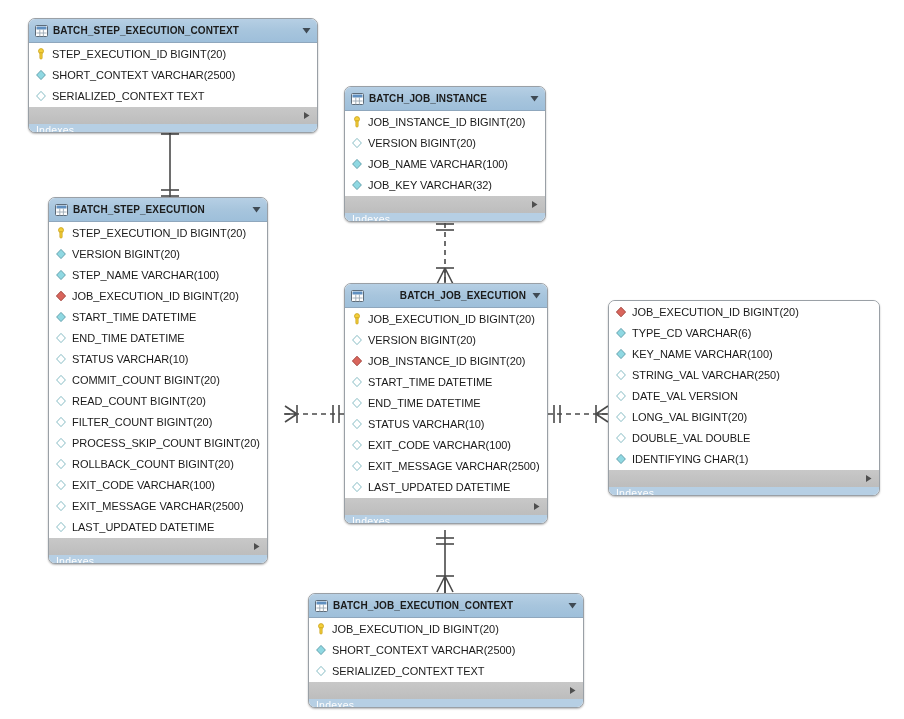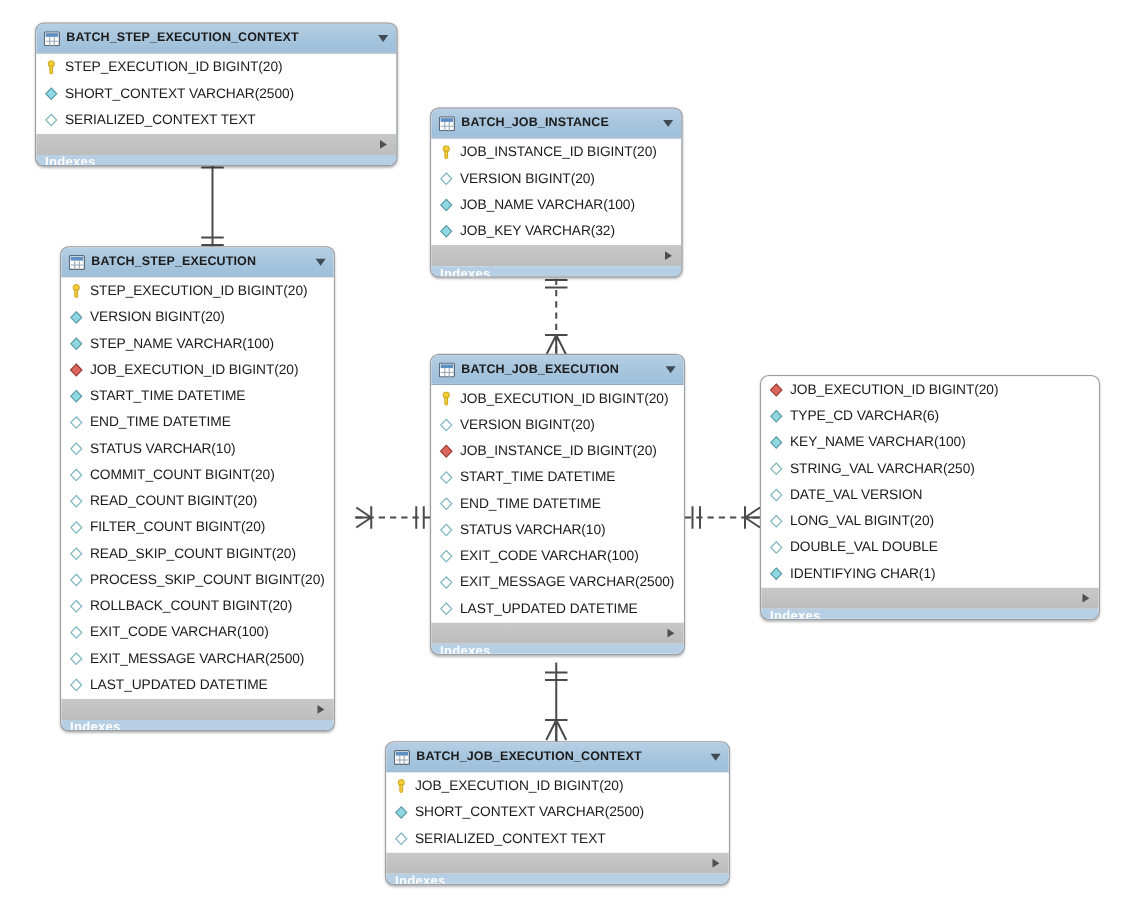--- a/index.html
+++ b/index.html
@@ -49,21 +49,21 @@
   .col-ico{width:12px;height:12px;flex:0 0 auto;display:block;}
   .col-txt{font-size:11px;color:#1a1a1a;letter-spacing:-.05px;}
 
   .tbl-foot{
     height:17px;
     display:flex;align-items:center;justify-content:space-between;
     background:linear-gradient(to bottom,#c8c8c8,#bdbdbd);
     border-top:1px solid #fff;
     padding:0 6px 0 7px;
   }
-  .foot-lbl{font-size:10.5px;color:#fdfdfd;font-weight:bold;letter-spacing:.2px;margin-top:28px;}
+  .foot-lbl{font-size:10.5px;color:#fdfdfd;font-weight:normal;letter-spacing:.2px;margin-top:28px;}
   .foot-arrow{width:9px;height:9px;display:block;}
   .tbl-strip{height:8px;background:#b6cfe4;}
 
   
   .conn{position:absolute;z-index:1;overflow:visible;}
 </style>
 </head>
 <body>
 
 <div id="canvas">
@@ -284,26 +284,20 @@
     <div class="col">
       <svg class="col-ico" viewBox="0 0 12 12">
     <path d="M6 1.4 L10.4 6 L6 10.6 L1.6 6 Z" fill="#ffffff" stroke="#79b4bd" stroke-width="0.9"></path>
   </svg>
       <span class="col-txt">FILTER_COUNT BIGINT(20)</span>
     </div>
     <div class="col">
       <svg class="col-ico" viewBox="0 0 12 12">
     <path d="M6 1.4 L10.4 6 L6 10.6 L1.6 6 Z" fill="#ffffff" stroke="#79b4bd" stroke-width="0.9"></path>
   </svg>
-      <span class="col-txt">READ_SKIP_COUNT BIGINT(20)</span>
-    </div>
-    <div class="col">
-      <svg class="col-ico" viewBox="0 0 12 12">
-    <path d="M6 1.4 L10.4 6 L6 10.6 L1.6 6 Z" fill="#ffffff" stroke="#79b4bd" stroke-width="0.9"></path>
-  </svg>
       <span class="col-txt">PROCESS_SKIP_COUNT BIGINT(20)</span>
     </div>
     <div class="col">
       <svg class="col-ico" viewBox="0 0 12 12">
     <path d="M6 1.4 L10.4 6 L6 10.6 L1.6 6 Z" fill="#ffffff" stroke="#79b4bd" stroke-width="0.9"></path>
   </svg>
       <span class="col-txt">ROLLBACK_COUNT BIGINT(20)</span>
     </div>
     <div class="col">
       <svg class="col-ico" viewBox="0 0 12 12">
@@ -325,21 +319,21 @@
     </div>
         </div>
     <div class="tbl-foot">
       <span class="foot-lbl">Indexes</span>
       <svg class="foot-arrow" viewBox="0 0 9 9">
     <path d="M2 1 L2 8 L7.5 4.5 Z" fill="#4f4f4f"></path>
   </svg>
     </div>
     <div class="tbl-strip"></div>
       </div>
-      <div class="tbl" style="left: 344px; top: 283px; width: 204px;">
+      <div class="tbl" style="left: 344px; top: 283px; width: 204px; text-align: right;">
     <div class="tbl-head">
       <svg class="tbl-ico" viewBox="0 0 13 12">
     <rect x="0.5" y="0.5" width="12" height="11" rx="1" fill="#fdfdfd" stroke="#5d6b78"></rect>
     <rect x="1.5" y="1.5" width="10" height="3" fill="#5f8fc0"></rect>
     <line x1="4.8" y1="4.5" x2="4.8" y2="11.5" stroke="#9aa8b4" stroke-width="0.9"></line>
     <line x1="8.4" y1="4.5" x2="8.4" y2="11.5" stroke="#9aa8b4" stroke-width="0.9"></line>
     <line x1="1.5" y1="8" x2="11.5" y2="8" stroke="#9aa8b4" stroke-width="0.9"></line>
   </svg>
       <span class="tbl-title">BATCH_JOB_EXECUTION</span>
       <svg class="caret" viewBox="0 0 11 11">

